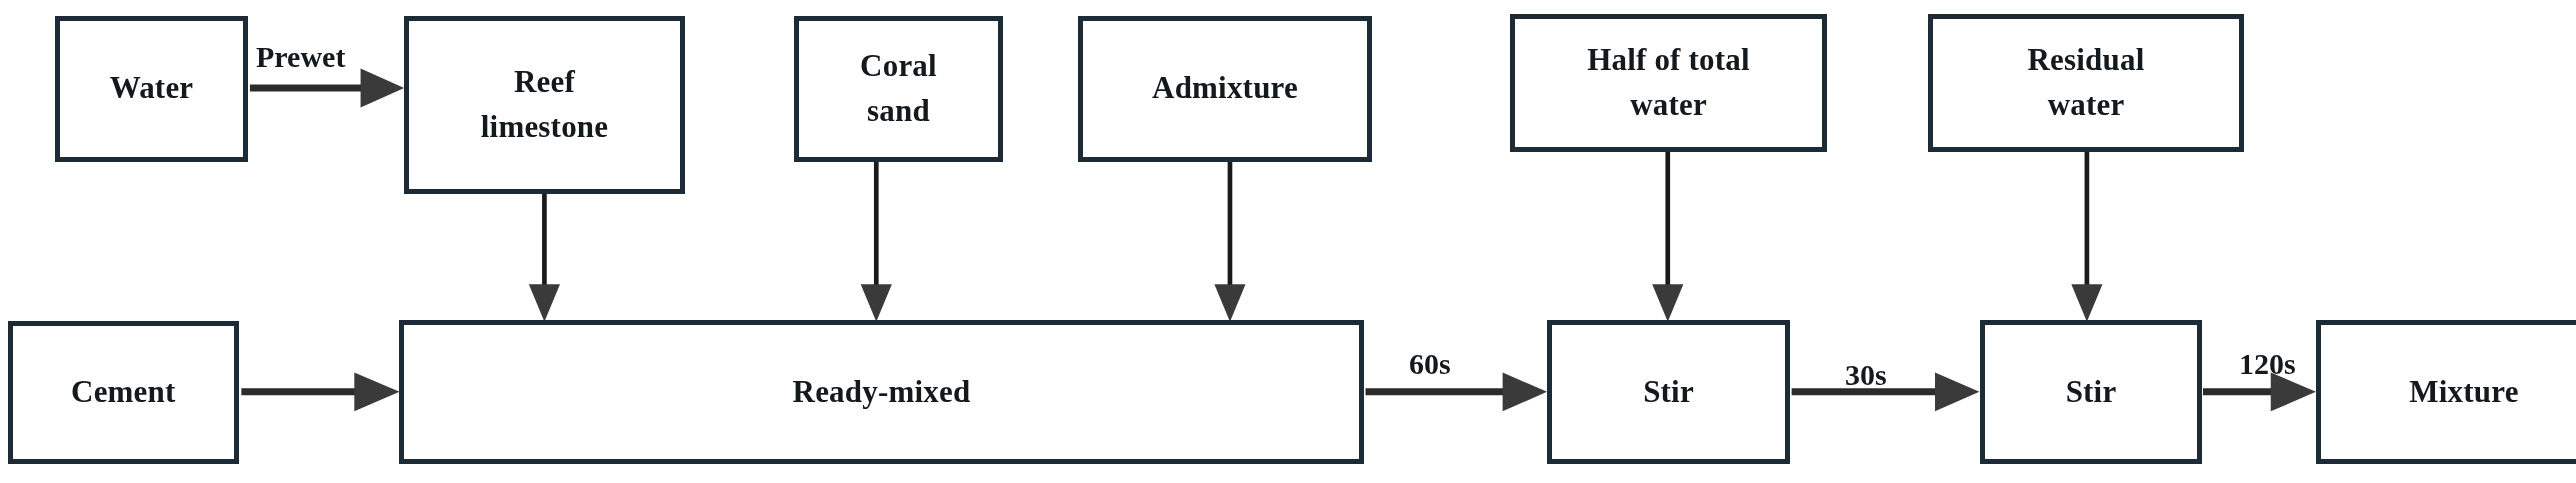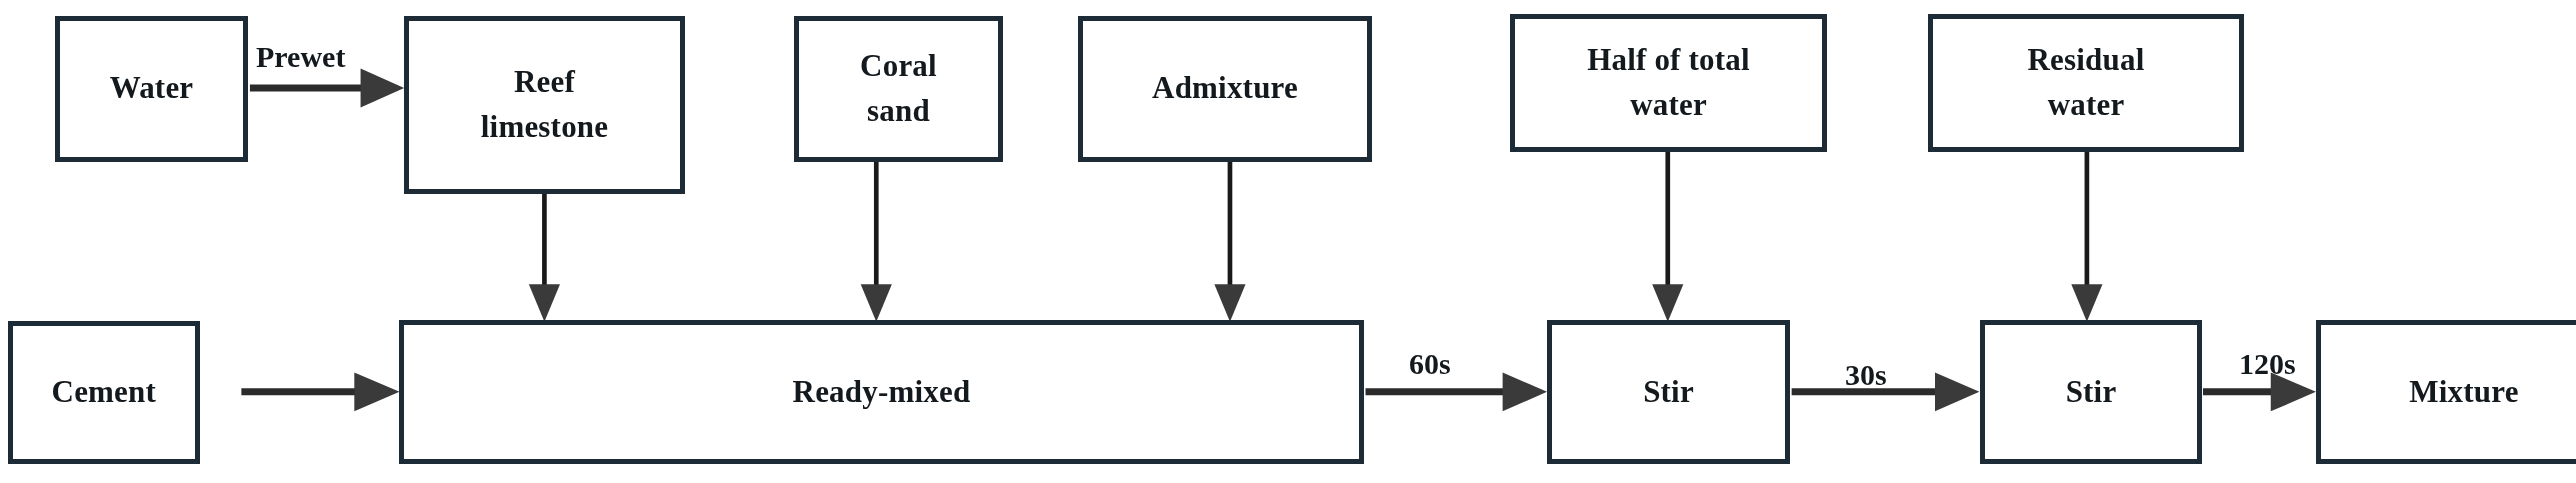--- a/index.html
+++ b/index.html
@@ -138,21 +138,21 @@
   <div class="node" style="left:1510px; top:14px; width:317px; height:138px;">
     <span class="node-label">Half of total
 water</span>
   </div>
 
   <div class="node" style="left:1928px; top:14px; width:316px; height:138px;">
     <span class="node-label">Residual
 water</span>
   </div>
 
-  <div class="node wide" style="left:7.8px; top:321px; width:192px; height:143px;">
+  <div class="node wide" style="left:7.8px; top:321px; width:231px; height:143px;">
     <span class="node-label">Cement</span>
   </div>
 
   <div class="node wide" style="left:399px; top:320px; width:965px; height:144px;">
     <span class="node-label">Ready-mixed</span>
   </div>
 
   <div class="node wide" style="left:1547px; top:320px; width:243px; height:144px;">
     <span class="node-label">Stir</span>
   </div>

